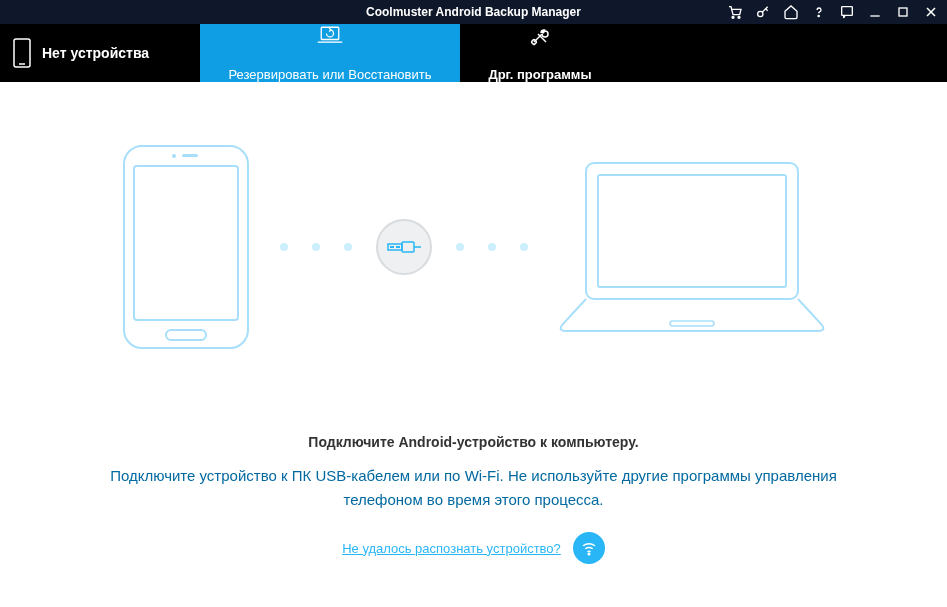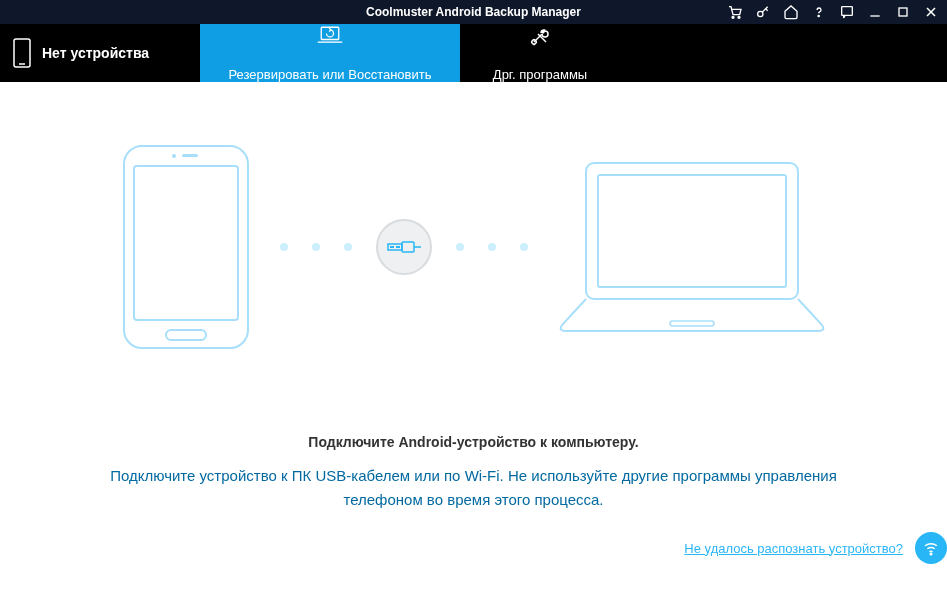--- a/index.html
+++ b/index.html
@@ -50,21 +50,21 @@
     flex: 0 0 260px;
     display: flex;
     flex-direction: column;
     align-items: center;
     justify-content: space-between;
     color: #fff;
     gap: 4px;
     cursor: pointer;
   }
   .tab.active { background: #0f9ee3; }
-  .tab.other { flex: 0 0 160px; }
+  .tab.other { flex: 0 0 160px; font-weight: bold; }
   .tab-icon svg { width: 28px; height: 24px; }
   .tab span { font-size: 13px; }
 
   .content {
     padding-top: 60px;
     text-align: center;
   }
   .illustration {
     display: flex;
     align-items: center;
@@ -91,21 +91,21 @@
   .sub-message {
     margin-top: 14px;
     font-size: 15px;
     color: #0369a1;
     line-height: 1.6;
   }
   .link-row {
     margin-top: 20px;
     display: flex;
     align-items: center;
-    justify-content: flex-end;
+    justify-content: center;
     gap: 12px;
   }
   .link-row a {
     color: #29b6f6;
     font-size: 13px;
     text-decoration: underline;
     cursor: pointer;
   }
   .wifi-btn {
     width: 32px; height: 32px; border-radius: 50%;

